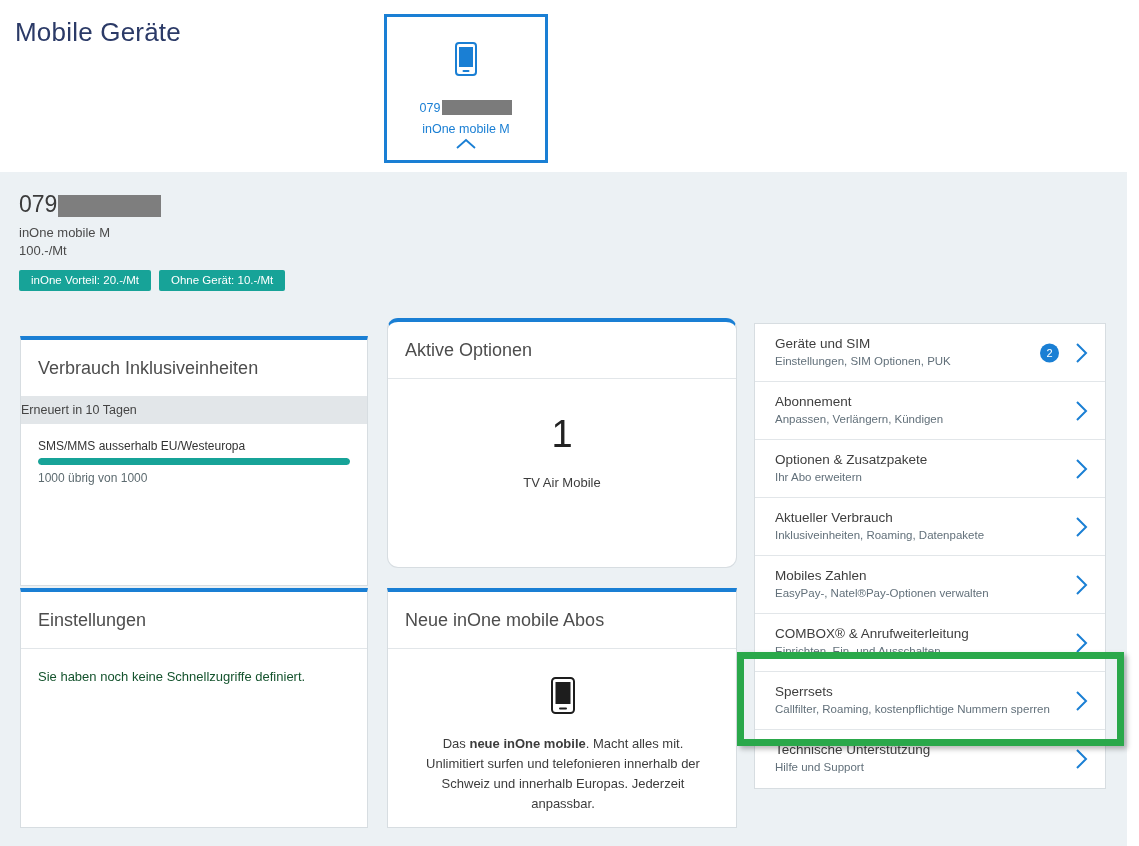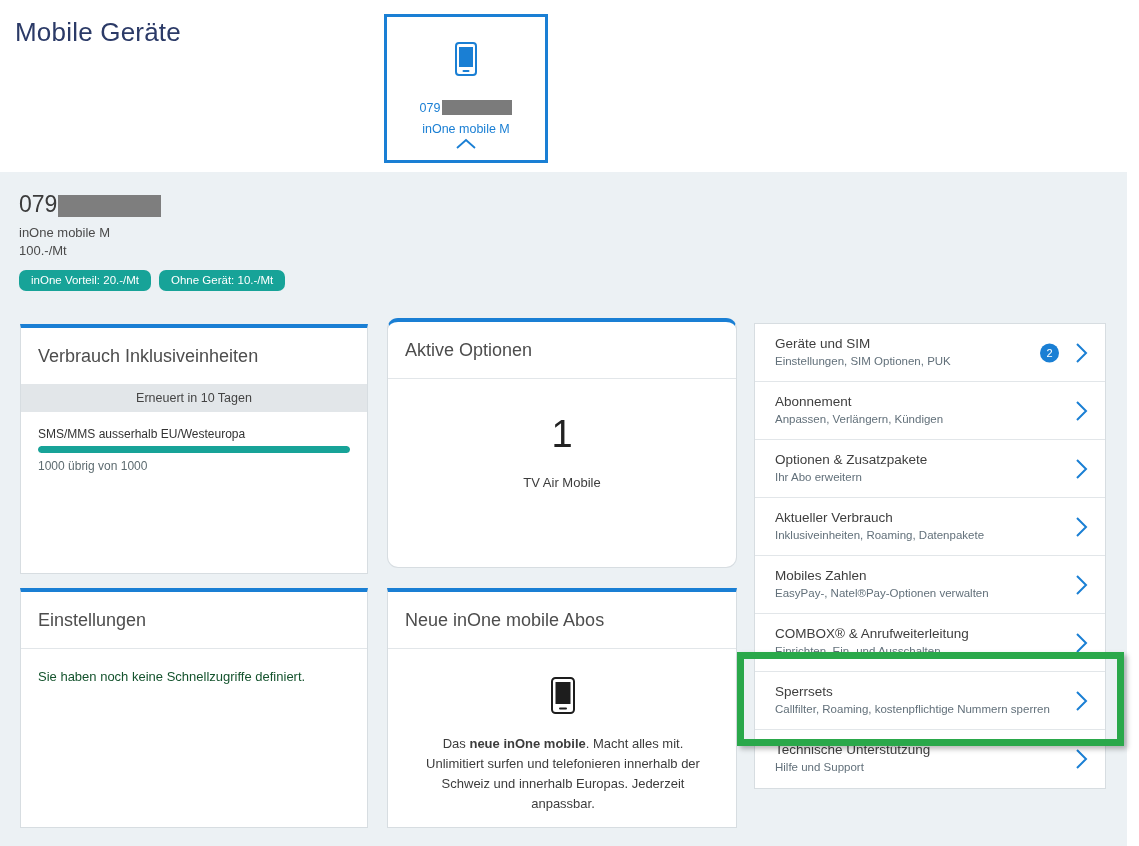--- a/index.html
+++ b/index.html
@@ -103,21 +103,21 @@
   }
   .summary-price {
     margin-top: 3px;
     font-size: 13px; color: #4a4a4a;
   }
   .badges { margin-top: 12px; display: flex; gap: 8px; }
   .badge {
     background: #17a398;
     color: #ffffff;
     font-size: 11.5px;
-    border-radius: 7px;
+    border-radius: 2px;
     padding: 3px 12px 4px 12px;
     white-space: nowrap;
     line-height: 1.25;
   }
 
   
   .card {
     position: absolute;
     background: #ffffff;
     border: 1px solid #d7dde1;
@@ -129,30 +129,29 @@
     padding: 0 17px;
     border-bottom: 1px solid #e2e6e9;
   }
   .card-title {
     font-size: 18px;
     font-weight: 300;
     color: #4d4d4d;
     white-space: nowrap;
   }
 
-  #card-verbrauch { left: 20px;  top: 324px; width: 348px; height: 250px; }
+  #card-verbrauch { left: 20px;  top: 336px; width: 348px; height: 250px; }
   #card-optionen  { left: 387px; top: 318px; width: 350px; height: 250px; border-radius: 11px; }
   #card-schnell   { left: 20px;  top: 588px; width: 348px; height: 240px; }
   #card-abos      { left: 387px; top: 588px; width: 350px; height: 240px; }
 
   .renew-bar {
     background: #e2e6e9;
     color: #444;
     font-size: 12.5px;
-    text-align: center;
     padding: 6px 0 7px 0;
   }
   .usage-block { padding: 15px 17px 0 17px; }
   .usage-label {
     font-size: 12px;
     color: #333;
     margin-bottom: 5px;
   }
   .usage-track {
     height: 7px;

